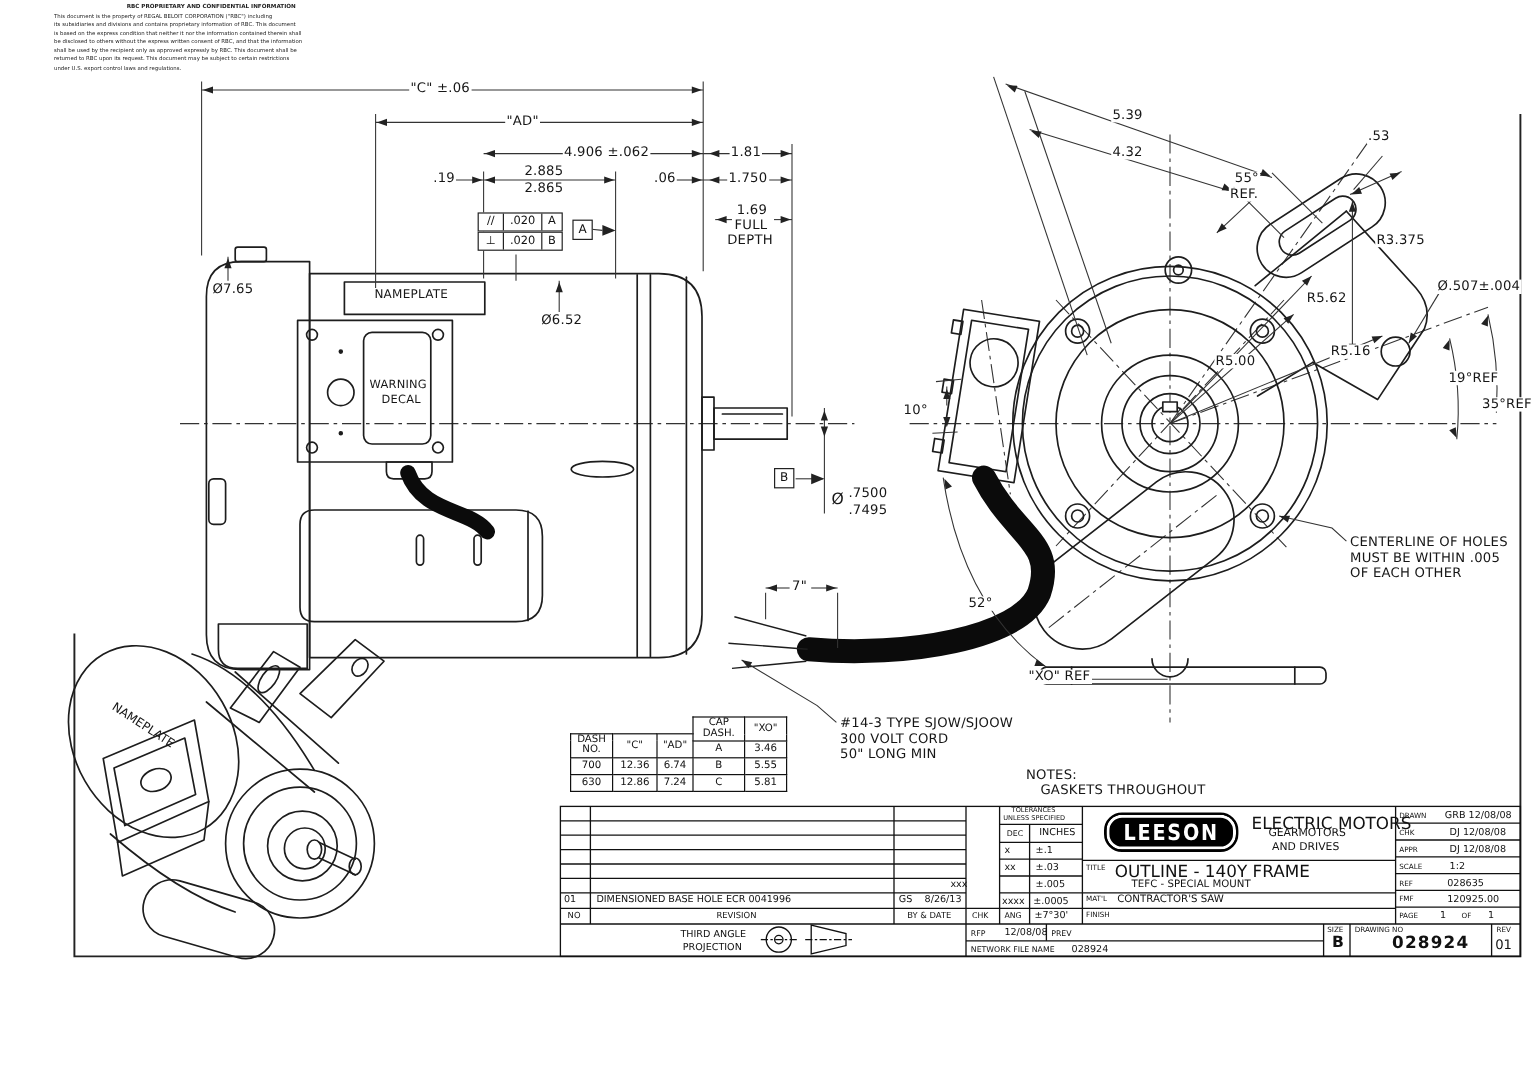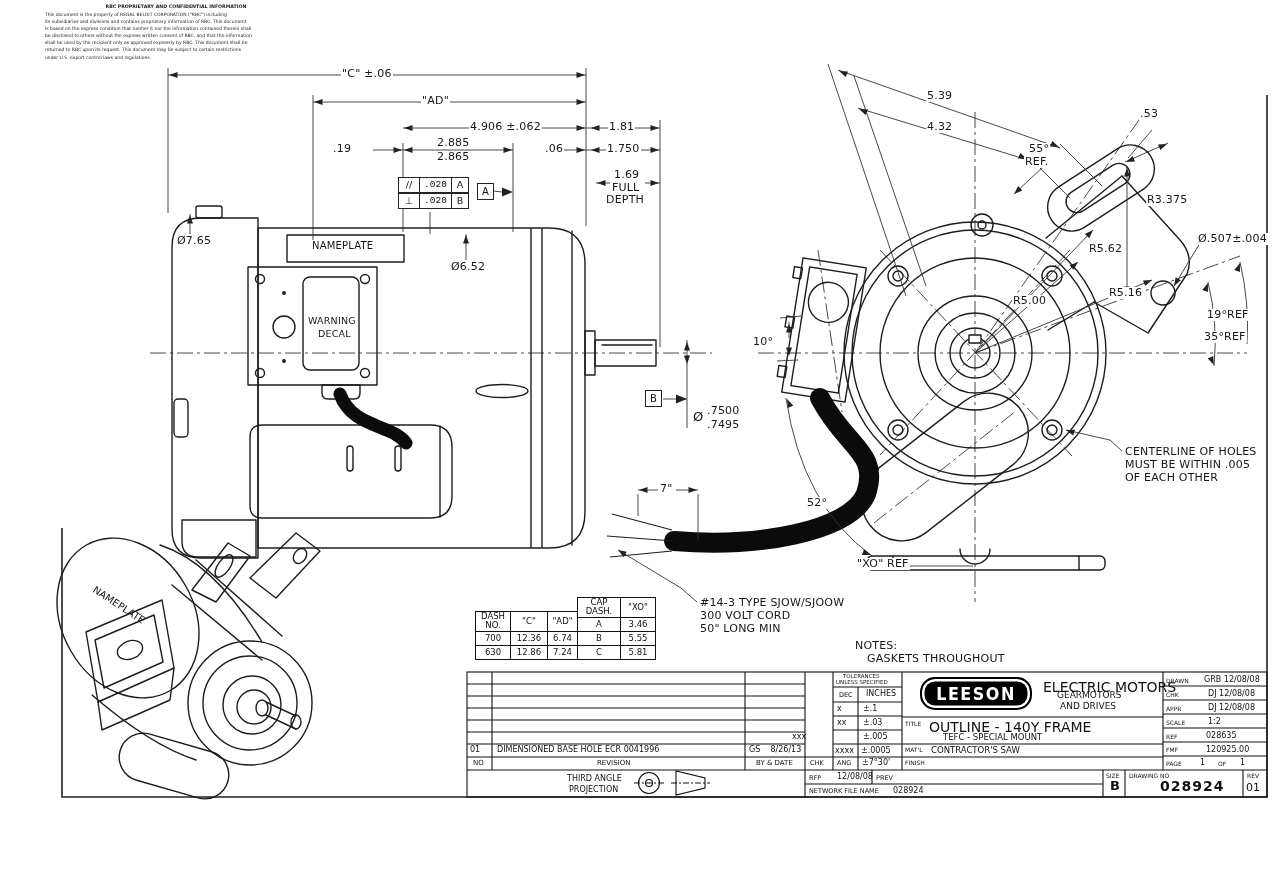--- a/index.html
+++ b/index.html
@@ -11,21 +11,21 @@
          font-size:11px; line-height:1.05; letter-spacing:.2px; }
   .nobg { background:transparent; }
   .prop { position:absolute; left:45px; top:3px; width:262px; color:#222;
           font-size:4.5px; line-height:1.6; }
   .prop .c { text-align:center; font-weight:bold; font-size:4.7px; }
   .footer { position:absolute; left:2px; top:872px; font-size:17.5px; color:#222; letter-spacing:.4px; }
   .gdt { position:absolute; display:flex; border:1.2px solid #222; background:#fff; height:16px; }
   .gdt span { display:block; border-left:1.2px solid #222; font-size:9.5px; line-height:14px;
               text-align:center; color:#111; }
   .gdt span:first-child { border-left:none; }
-  .gdt .s1 { width:20px; } .gdt .s2 { width:32px;font-family:Liberation Mono, monospace; } .gdt .s3 { width:17px; }
+  .gdt .s1 { width:20px; } .gdt .s2 { width:32px; } .gdt .s3 { width:17px; }
   .datum { position:absolute; width:17px; height:17px; border:1.3px solid #222; background:#fff;
            font-size:10px; text-align:center; line-height:15px; color:#111; }
   .dimtable { position:absolute; left:475px; top:597px; border-collapse:collapse;
               font-size:8.5px; text-align:center; color:#111; table-layout:fixed; }
   .dimtable td { border:1px solid #111; padding:0 2px; height:14px; background:#fff; line-height:1.1; }
   .dimtable td.ghost { border:none; background:transparent; }
   .tb { position:absolute; white-space:nowrap; color:#111; line-height:1; }
   .logo { position:absolute; left:920px; top:677px; width:112px; height:33px; background:#000;
           border:2px solid #000; border-radius:15px; box-shadow:inset 0 0 0 2.5px #fff;
           display:flex; align-items:center; justify-content:center; }
@@ -307,21 +307,21 @@
   <div>be disclosed to others without the express written consent of RBC, and that the information</div>
   <div>shall be used by the recipient only as approved expressly by RBC.  This document shall be</div>
   <div>returned to RBC upon its request.  This document may be subject to certain restrictions</div>
   <div>under U.S. export control laws and regulations.</div>
 </div>
 
 <span class="lbl" style="left:341px;top:68px">"C" ±.06</span>
 <span class="lbl" style="left:421px;top:95px">"AD"</span>
 <span class="lbl" style="left:469px;top:121px">4.906 ±.062</span>
 <span class="lbl" style="left:608px;top:121px">1.81</span>
-<span class="lbl" style="left:332px;top:143px">.19</span>
+<span class="lbl" style="left:360px;top:143px">.19</span>
 <span class="lbl" style="left:436px;top:137px">2.885</span>
 <span class="lbl" style="left:436px;top:151px">2.865</span>
 <span class="lbl" style="left:544px;top:143px">.06</span>
 <span class="lbl" style="left:606px;top:143px">1.750</span>
 <span class="lbl" style="left:613px;top:169px">1.69</span>
 <span class="lbl" style="left:611px;top:182px">FULL</span>
 <span class="lbl" style="left:605px;top:194px">DEPTH</span>
 <span class="lbl" style="left:176px;top:235px">Ø7.65</span>
 <span class="lbl" style="left:450px;top:261px">Ø6.52</span>
 <span class="lbl" style="left:311px;top:241px;font-size:10px">NAMEPLATE</span>
@@ -350,21 +350,21 @@
 <span class="lbl" style="left:1139px;top:108px">.53</span>
 <span class="lbl" style="left:1028px;top:143px">55°</span>
 <span class="lbl" style="left:1024px;top:156px">REF.</span>
 <span class="lbl" style="left:1146px;top:194px">R3.375</span>
 <span class="lbl" style="left:1197px;top:233px">Ø.507±.004</span>
 <span class="lbl" style="left:1088px;top:243px">R5.62</span>
 <span class="lbl" style="left:1108px;top:287px">R5.16</span>
 <span class="lbl" style="left:1012px;top:295px">R5.00</span>
 <span class="lbl" style="left:752px;top:336px">10°</span>
 <span class="lbl" style="left:1206px;top:309px">19°REF</span>
-<span class="lbl" style="left:1203px;top:331px">35°REF</span>
+<span class="lbl" style="left:1234px;top:331px">35°REF</span>
 <span class="lbl" style="left:806px;top:497px">52°</span>
 <span class="lbl" style="left:856px;top:558px">"XO" REF</span>
 <span class="lbl nobg" style="left:1124px;top:446px">CENTERLINE OF HOLES</span>
 <span class="lbl nobg" style="left:1124px;top:459px">MUST BE WITHIN .005</span>
 <span class="lbl nobg" style="left:1124px;top:472px">OF EACH OTHER</span>
 
 <span class="lbl nobg" style="left:699px;top:597px">#14-3 TYPE  SJOW/SJOOW</span>
 <span class="lbl nobg" style="left:699px;top:610px">300 VOLT CORD</span>
 <span class="lbl nobg" style="left:699px;top:623px">50" LONG MIN</span>
 <span class="lbl nobg" style="left:854px;top:640px">NOTES:</span>

